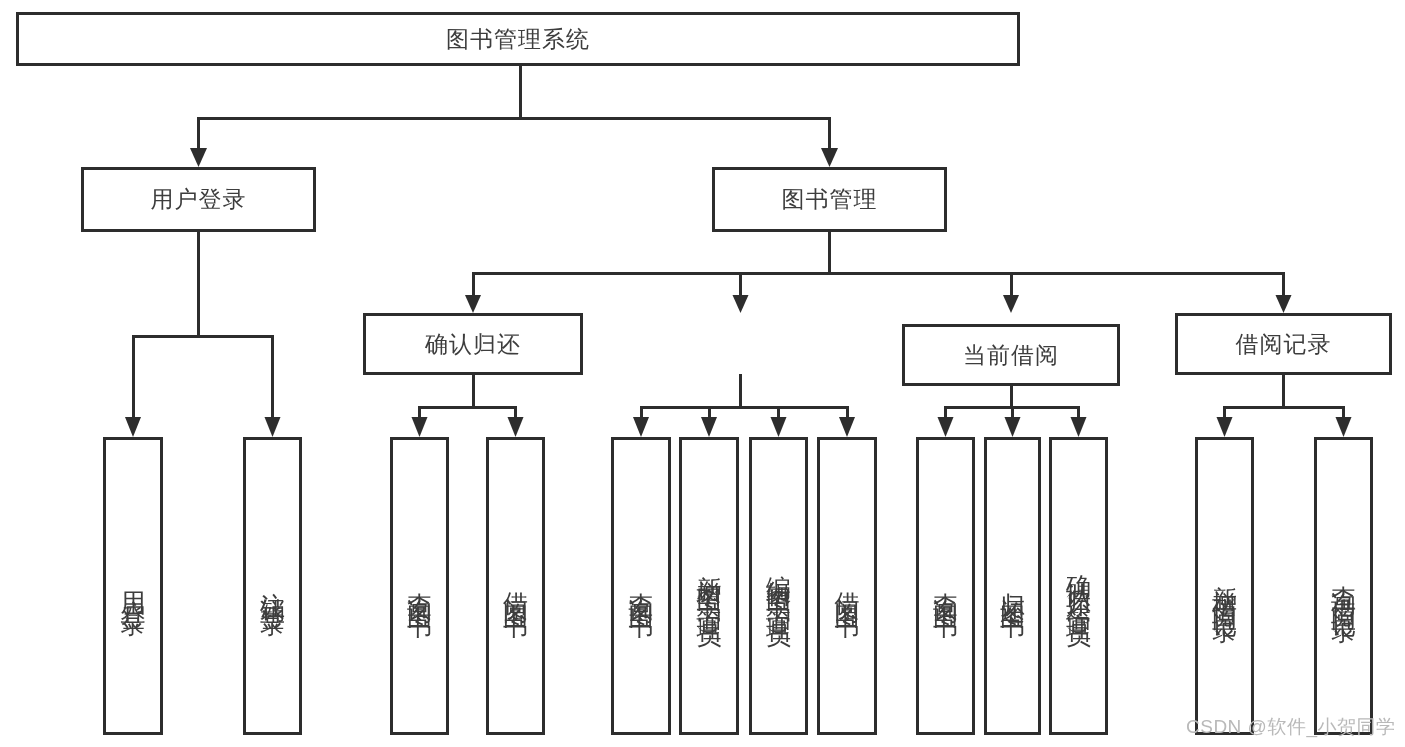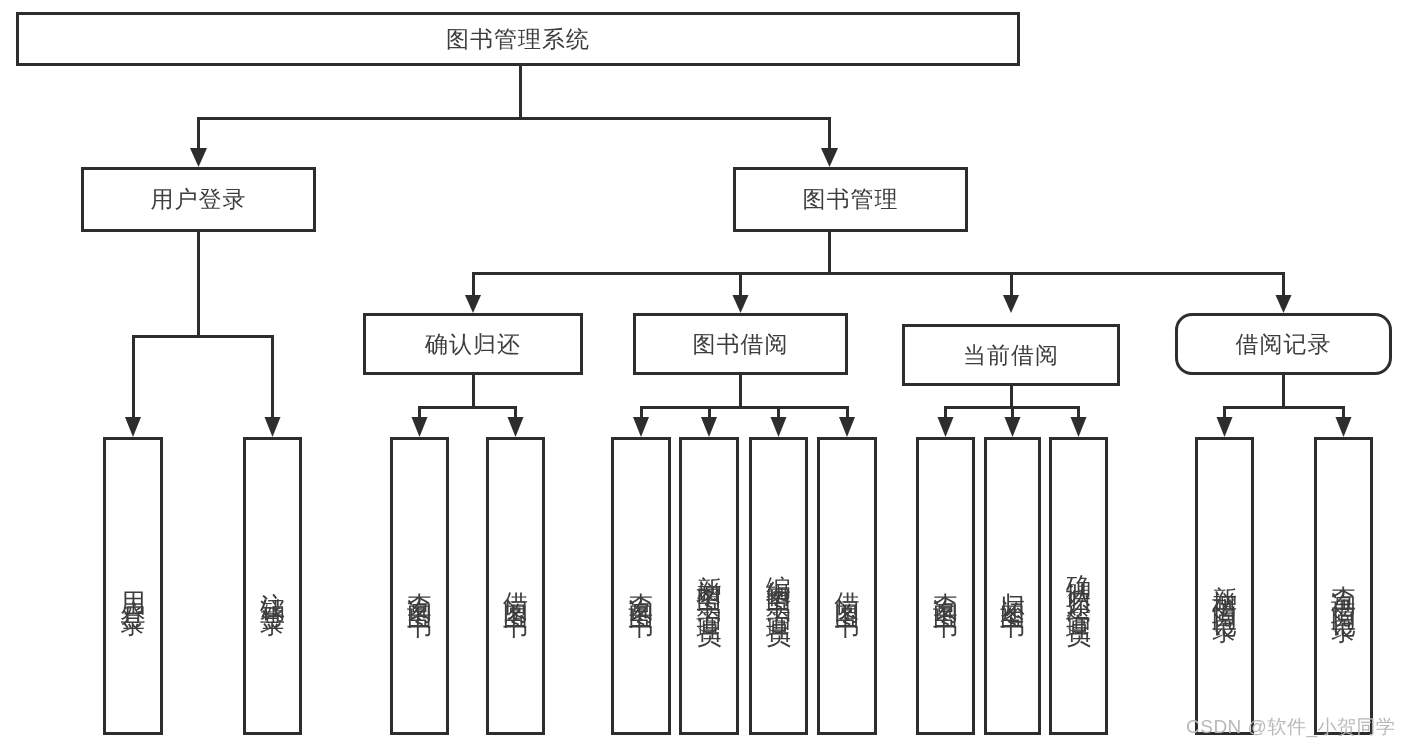--- a/index.html
+++ b/index.html
@@ -71,26 +71,25 @@
       <polygon points="1012.5,437 1004.5,417 1020.5,417"></polygon>
       <polygon points="1078.5,437 1070.5,417 1086.5,417"></polygon>
       <polygon points="1224.5,437 1216.5,417 1232.5,417"></polygon>
       <polygon points="1343.5,437 1335.5,417 1351.5,417"></polygon>
     </g>
   </svg>
 
   <div class="node h" style="left:16px; top:12px; width:1004px; height:54px;">图书管理系统</div>
 
   <div class="node h" style="left:81px; top:167px; width:235px; height:65px;">用户登录</div>
-  <div class="node h" style="left:712px; top:167px; width:235px; height:65px;margin-left:21px;">图书管理</div>
+  <div class="node h" style="left:712px; top:167px; width:235px; height:65px;">图书管理</div>
 
   <div class="node h" style="left:363px; top:313px; width:220px; height:62px;">确认归还</div>
-  <div class="node h" style="left:633px; top:313px; width:215px; height:62px;">图书借阅</div>
   <div class="node h" style="left:902px; top:324px; width:218px; height:62px;">当前借阅</div>
-  <div class="node h" style="left:1175px; top:313px; width:217px; height:62px;border-radius:17px;">借阅记录</div>
+  <div class="node h" style="left:1175px; top:313px; width:217px; height:62px;">借阅记录</div>
 
   <div class="node v" style="left:103px; top:437px; width:60px; height:298px;">用户登录</div>
   <div class="node v" style="left:243px; top:437px; width:59px; height:298px;">注销登录</div>
 
   <div class="node v" style="left:390px; top:437px; width:59px; height:298px;">查询图书</div>
   <div class="node v" style="left:486px; top:437px; width:59px; height:298px;">借阅图书</div>
 
   <div class="node v" style="left:611px; top:437px; width:60px; height:298px;">查询图书</div>
   <div class="node v" style="left:679px; top:437px; width:60px; height:298px;">新增图书（管理员）</div>
   <div class="node v" style="left:749px; top:437px; width:59px; height:298px;">编辑图书（管理员）</div>

